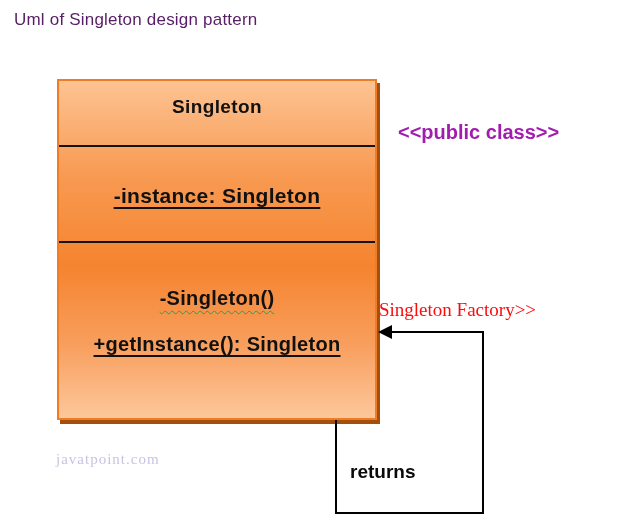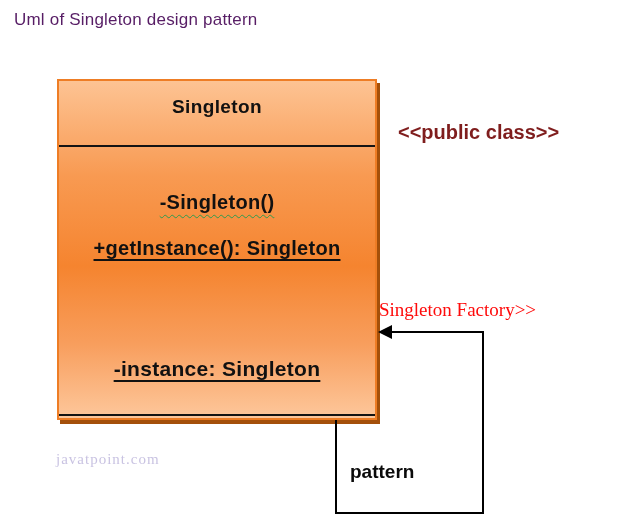--- a/index.html
+++ b/index.html
@@ -59,21 +59,21 @@
     text-underline-offset: 5px;
   }
   .method-get {
     margin-top: 23px;
     text-decoration: underline; text-decoration-thickness: 2px;
     text-underline-offset: 4px;
   }
 
   .stereotype-label {
     position: absolute; left: 398px; top: 121px;
-    font-size: 20px; font-weight: bold; color: #7f1d1d;
+    font-size: 20px; font-weight: bold; color: #a21caf;
     white-space: nowrap;
   }
   .factory-label {
     position: absolute; left: 379px; top: 299px;
     font-family: "Liberation Serif", serif;
     font-size: 19px; color: #fe0b0b;
     white-space: nowrap;
     text-align: right;
   }
   .returns-label {
@@ -97,35 +97,35 @@
 <body>
 
 <div class="stage">
 
   <div class="page-title">Uml of Singleton design pattern</div>
 
   <div class="class-box">
     <div class="cb-section cb-name">
       <span class="txt">Singleton</span>
     </div>
+    <div class="cb-section cb-field">
+      <span class="txt">-instance: Singleton</span>
+    </div>
     <div class="cb-section cb-methods">
       <span class="method method-ctor">-Singleton()</span>
       <span class="method method-get">+getInstance(): Singleton</span>
-    </div>
-    <div class="cb-section cb-field">
-      <span class="txt">-instance: Singleton</span>
     </div>
   </div>
 
   <svg class="arrow-layer" viewBox="0 0 638 530" xmlns="http://www.w3.org/2000/svg" aria-hidden="true">
     <polyline points="336,420 336,513 483,513 483,332 381,332" fill="none" stroke="#000000" stroke-width="2"></polyline>
     <polygon points="378,332 392,325 392,339" fill="#000000"></polygon>
   </svg>
 
   <div class="stereotype-label">&lt;&lt;public class&gt;&gt;</div>
 
   <div class="factory-label">Singleton Factory&gt;&gt;</div>
 
-  <div class="returns-label">pattern</div>
+  <div class="returns-label">returns</div>
 
   <div class="watermark">javatpoint.com</div>
 
 </div>
 
 </body></html>

